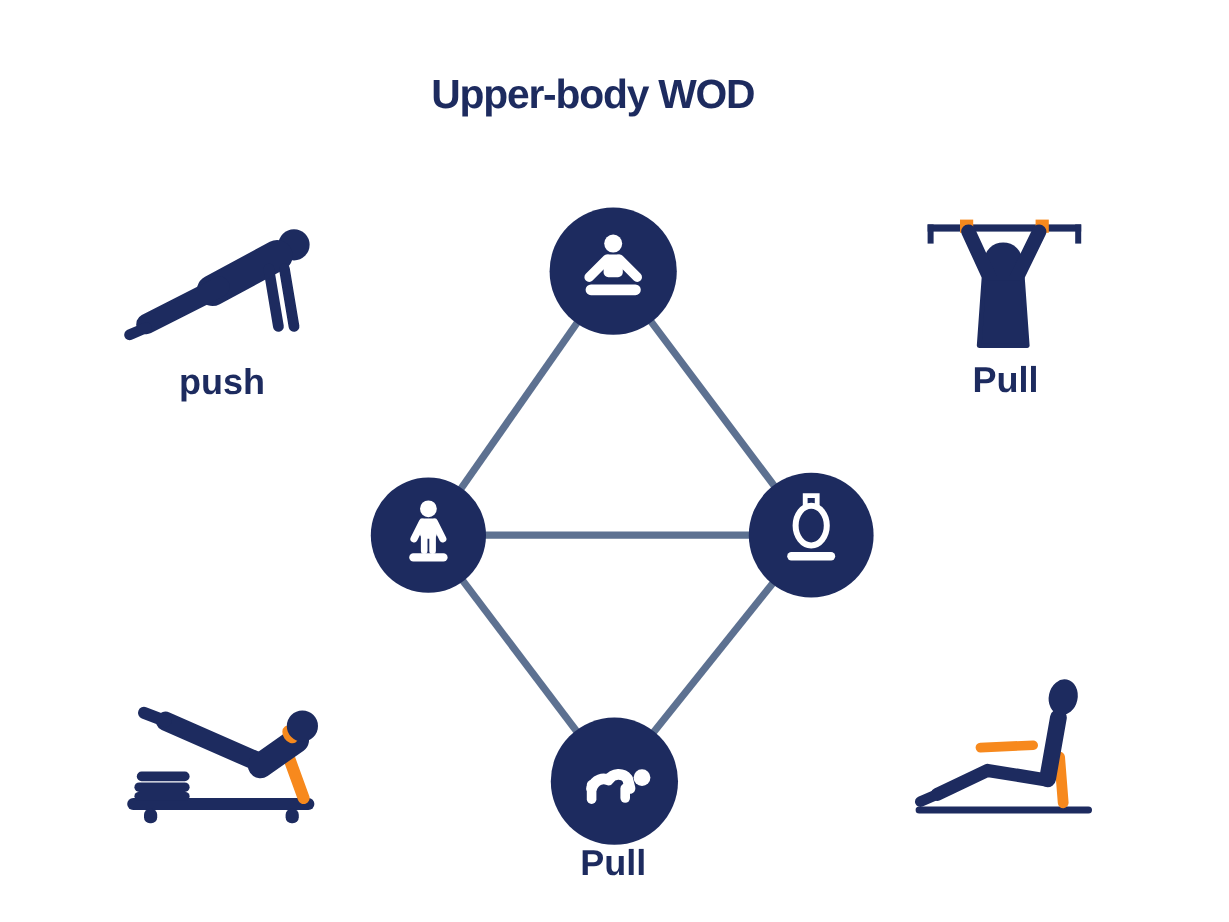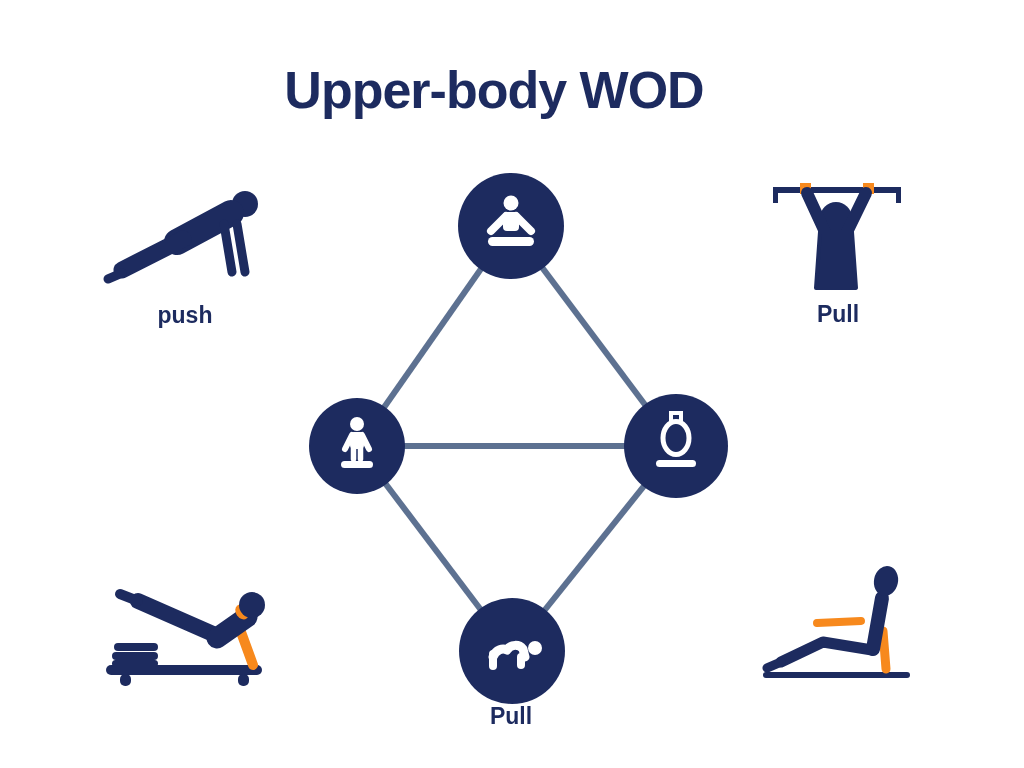--- a/index.html
+++ b/index.html
@@ -1,27 +1,27 @@
 <!DOCTYPE html>
 <html><head>
 <meta charset="utf-8">
 <style>
   * { margin: 0; padding: 0; box-sizing: border-box; }
   html, body { width: 1024px; height: 768px; background: #ffffff; overflow: hidden; }
   body { font-family: "Liberation Sans", "DejaVu Sans", sans-serif; }
   .canvas { position: relative; width: 1024px; height: 768px; background: #ffffff; }
   .title {
     position: absolute; top: 60px; left: 0; width: 988px;
-    text-align: center; font-size: 52px; font-weight: 800;
+    text-align: center; font-size: 34px; font-weight: 800;
     color: #1d2b5f; letter-spacing: -1px;
   }
   .diagram-svg { position: absolute; left: 0; top: 0; width: 1024px; height: 768px; }
   .illu { position: absolute; }
   .label {
-    position: absolute; text-align: center; font-size: 23px; font-weight: 700;
+    position: absolute; text-align: center; font-size: 30px; font-weight: 700;
     color: #1d2b5f;
   }
   .label-push { left: 105px; top: 302px; width: 160px; }
   .label-pull { left: 758px; top: 301px; width: 160px; text-align: center; }
   .label-core { left: 431px; top: 703px; width: 160px; }
 </style>
 </head>
 <body>
 
 <div class="canvas">

